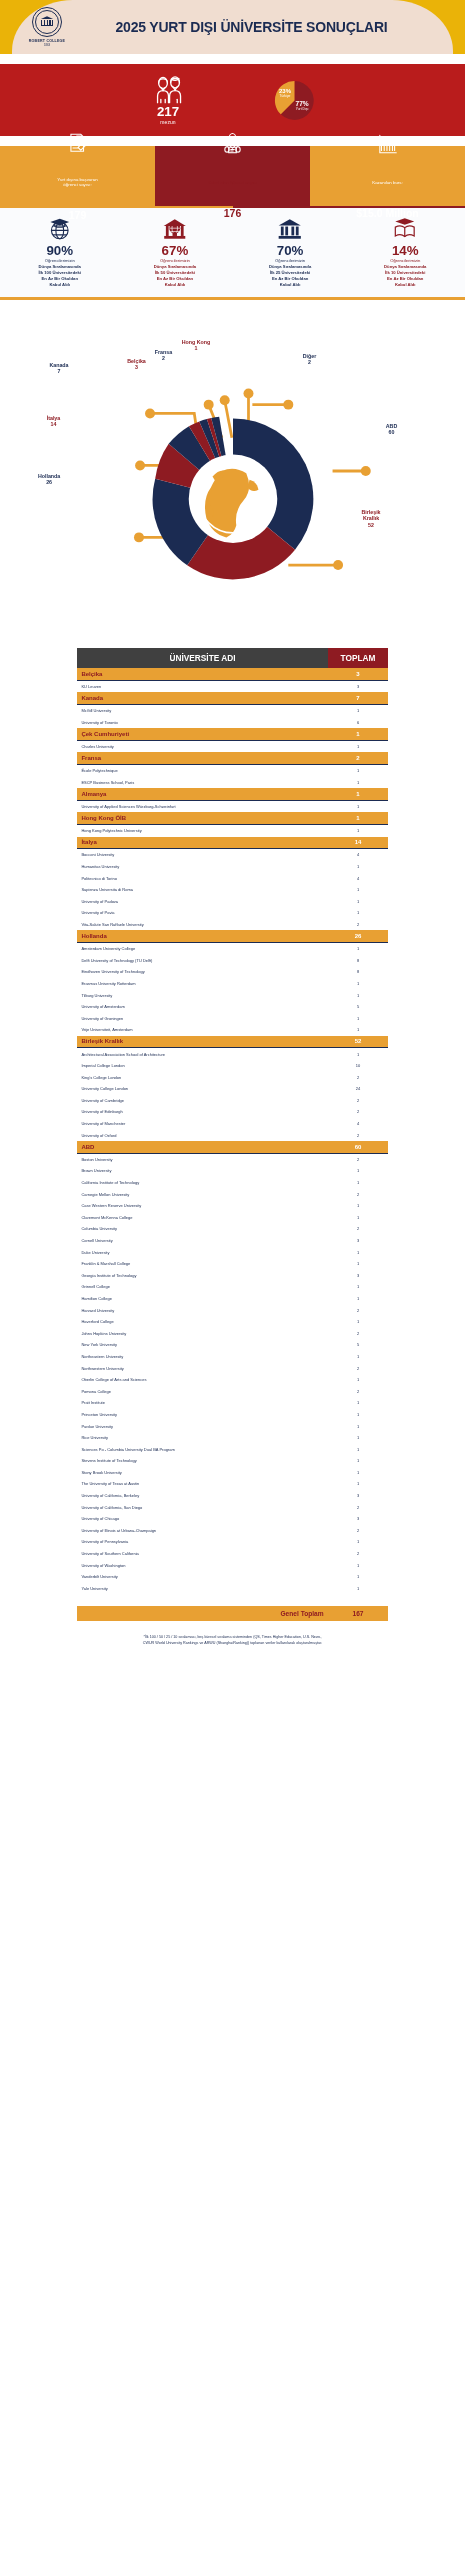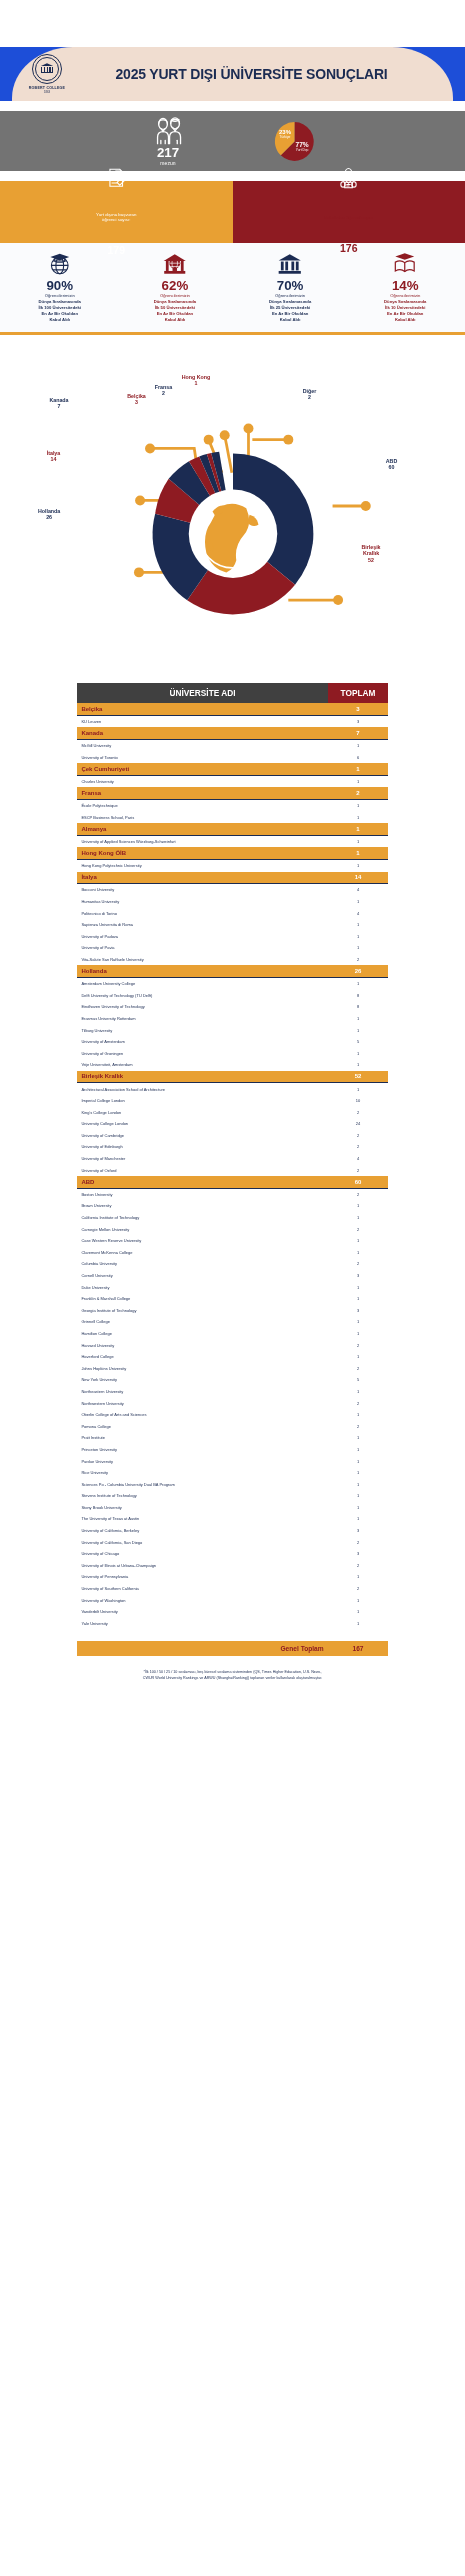--- a/index.html
+++ b/index.html
@@ -8,23 +8,22 @@
     background: #ffffff;
     font-family: "Liberation Sans", sans-serif;
     color: #1b2b52;
   }
   .page { width: 465px; position: relative; background:#fff; }
 
   
   .header-wrap {
     position: relative;
     height: 54px;
-    background: #1d4ed8;
+    background: #eab308;
     overflow: hidden;
-    margin-top: 47px;
   }
   .header-inner {
     position: absolute;
     left: 12px; right: 12px; top: 0; bottom: 0;
     background: #f0ddd0;
     border-bottom-left-radius: 0;
     border-bottom-right-radius: 0;
     border-top-left-radius: 61px 51px;
     border-top-right-radius: 61px 51px;
     display: flex;
@@ -65,22 +64,22 @@
     letter-spacing: -0.2px;
     color: #1b2b52;
     text-align: center;
     padding-right: 22px;
     font-family: "Liberation Sans", sans-serif;
   }
   .white-gap { height: 10px; background:#fff; }
 
   
   .navy-band {
-    background:#737373;
-    height: 60px;
+    background:#b91c1c;
+    height: 72px;
     display:flex; align-items:center; justify-content:center;
     gap: 88px;
     position: relative;
   }
   .grad-block { display:flex; flex-direction:column; align-items:center; color:#fff; }
   .grad-icon { width: 35px; height: 29px; position:relative; }
   .grad-num { font-size: 13.3px; font-weight:900; line-height:1; margin-top:1.1px; }
   .grad-lbl { font-size: 5px; margin-top:0.6px; letter-spacing:0.1px;}
   .pie-pct { position:absolute; font-weight:900; color:#fff; line-height:1; }
   .pie-sub { font-size:3.3px; font-weight:normal; display:block; text-align:center; margin-top:0.6px;}
@@ -226,20 +225,34 @@
             <path d="M17 30 h8 M17 33 h6"></path>
             <ellipse cx="11" cy="30" rx="4" ry="5"></ellipse>
             <ellipse cx="31" cy="30" rx="4" ry="5"></ellipse>
           </g>
         </svg>
       </div>
       <div class="stat-lbl">Kabul alan öğrenci sayısı</div>
       <div class="stat-val">176</div>
     </div>
 
+    <div class="stat-col orange">
+      <div class="stat-ico">
+        <svg width="23" height="23" viewBox="0 0 42 42">
+          <g fill="none" stroke="#fff" stroke-width="2" stroke-linecap="round">
+            <path d="M7 4 v32 h30"></path>
+            <path d="M10 32 v-10 M15 32 v-14 M20 32 v-8 M25 32 v-16 M30 32 v-11 M34 32 v-18"></path>
+            <path d="M9 22 l7 -9 l6 7 l11 -13"></path>
+            <path d="M27 7 h7 v7"></path>
+          </g>
+        </svg>
+      </div>
+      <div class="stat-lbl">Kazanılan burs:</div>
+      <div class="stat-val">$15.0 Million</div>
+    </div>
   </div>
 
   <div class="pct-sep">
     <div style="background:#e8a033"></div>
       <div style="background:#8e1b22"></div>
   </div>
 
   <div class="pct-row">
 
     <div class="pct-col">
@@ -272,21 +285,21 @@
           </g>
           <path d="M23 6 L43 18 H3 Z" fill="#8e1b22"></path>
           <g fill="#8e1b22">
             <rect x="7" y="18" width="5" height="18"></rect>
             <rect x="34" y="18" width="5" height="18"></rect>
             <rect x="4" y="36" width="38" height="5"></rect>
             <rect x="19" y="30" width="8" height="6"></rect>
           </g>
         </svg>
       </div>
-      <div class="pct-big maroon">62%</div>
+      <div class="pct-big maroon">67%</div>
       <div class="pct-sm maroon">Öğrencilerimizin</div>
       <div class="pct-bold maroon">Dünya Sıralamasında</div>
       <div class="pct-bold maroon">İlk 50 Üniversitedeki</div>
       <div class="pct-bold maroon">En Az Bir Okuldan</div>
       <div class="pct-bold maroon">Kabul Aldı</div>
     </div>
 
     <div class="pct-col">
       <div class="pct-ico">
         <svg width="25.5" height="25.5" viewBox="0 0 46 46">

